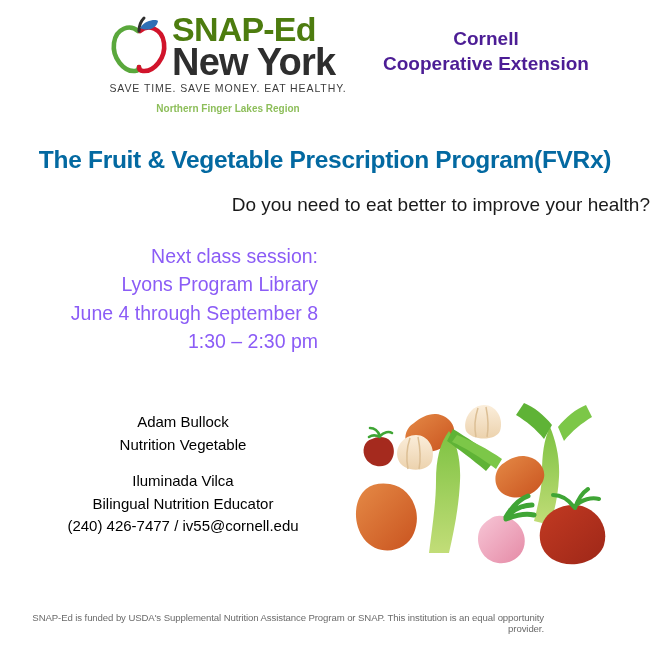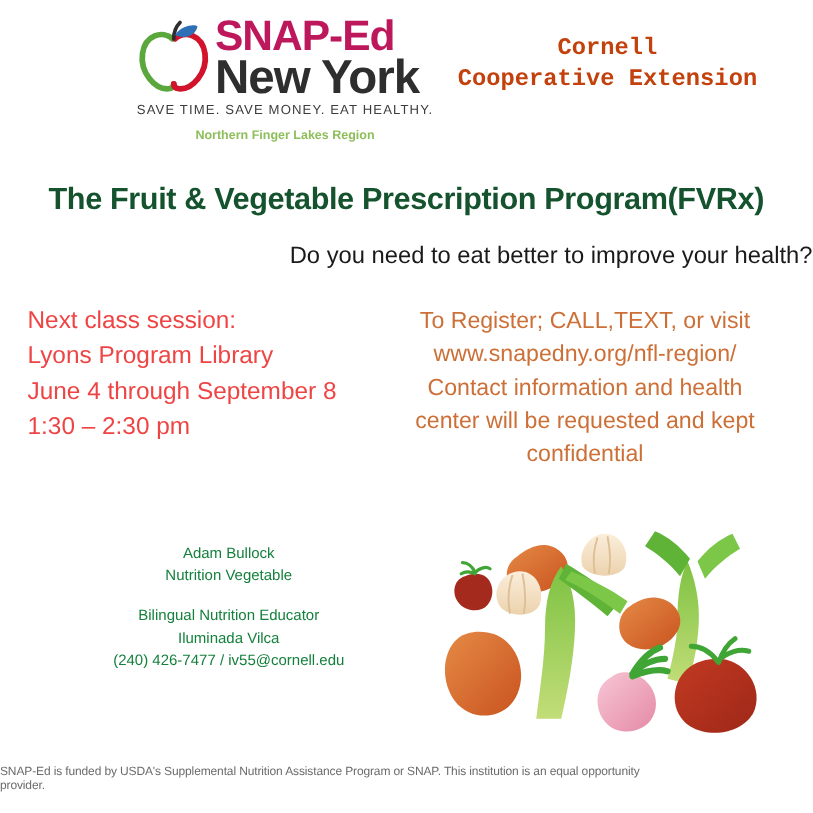--- a/index.html
+++ b/index.html
@@ -43,21 +43,21 @@
   }
 
   #wordmark {
     padding-top: 2px;
     line-height: 0.92;
   }
 
   #wordmark-snaped {
     font-size: 34px;
     font-weight: bold;
-    color: #be185d;
+    color: #4d7c0f;
     letter-spacing: -0.8px;
     display: block;
     white-space: nowrap;
   }
 
   #wordmark-newyork {
     font-size: 38px;
     font-weight: bold;
     color: #2e2e2e;
     letter-spacing: -0.8px;
@@ -85,32 +85,31 @@
   }
 
   #cornell-block {
     position: absolute;
     left: 355px;
     top: 26px;
     width: 262px;
     text-align: center;
     font-size: 19px;
     font-weight: bold;
-    color: #c2410c;
+    color: #4c1d95;
     line-height: 1.32;
-    font-family: Liberation Mono, monospace;
   }
   #cornell-block span { display: block; }
 
   
   #program-title {
     text-align: center;
     font-size: 24.5px;
     font-weight: bold;
-    color: #14532d;
+    color: #0369a1;
     letter-spacing: -0.3px;
     margin-top: 14px;
     white-space: nowrap;
   }
 
   #subtitle {
     text-align: right;
     font-size: 19px;
     color: #1a1a1a;
     margin-top: 20px;
@@ -119,23 +118,23 @@
   
   #columns {
     display: flex;
     margin-top: 26px;
     padding: 0 22px;
     align-items: flex-start;
   }
 
   #col-left {
     width: 296px;
-    text-align: left;
+    text-align: right;
     font-size: 19.5px;
-    color: #ef4444;
+    color: #8b5cf6;
     line-height: 1.45;
   }
   #col-left span { display: block; }
 
   #col-right {
     width: 300px;
     text-align: center;
     font-size: 18.5px;
     color: #cc7038;
     line-height: 1.45;
@@ -147,41 +146,41 @@
   #bottom {
     display: flex;
     margin-top: 46px;
     padding: 0 14px;
     align-items: flex-start;
   }
 
   #contacts {
     width: 338px;
     text-align: center;
-    font-size: 12px;
-    color: #15803d;
+    font-size: 15px;
+    color: #000000;
     line-height: 1.5;
     padding-top: 10px;
   }
   .contact-card { margin-bottom: 14px; }
   .contact-card span { display: block; }
 
   #produce-art {
     width: 280px;
     margin-left: 2px;
   }
   #produce-art svg { display: block; width: 280px; height: 175px; }
 
   
   #footer {
     position: absolute;
     left: 0;
     bottom: 16px;
     width: 544px;
-    text-align: left;
+    text-align: right;
     font-size: 9.6px;
     color: #6b6b6b;
     letter-spacing: -0.1px;
   }
 </style>
 </head>
 <body>
 
 <div id="header">
 
@@ -223,39 +222,32 @@
 
 <div id="columns">
 
   <div id="col-left">
     <span>Next class session:</span>
     <span>Lyons Program Library</span>
     <span>June 4 through September 8</span>
     <span>1:30 – 2:30 pm</span>
   </div>
 
-  <div id="col-right">
-    <span>To Register; CALL,TEXT, or visit</span>
-    <span>www.snapedny.org/nfl-region/</span>
-    <span>Contact information and health</span>
-    <span>center will be requested and kept</span>
-    <span>confidential</span>
-  </div>
 </div>
 
 <div id="bottom">
 
   <div id="contacts">
     <div class="contact-card">
       <span>Adam Bullock</span>
       <span>Nutrition Vegetable</span>
     </div>
     <div class="contact-card">
+      <span>Iluminada Vilca</span>
       <span>Bilingual Nutrition Educator</span>
-      <span>Iluminada Vilca</span>
       <span>(240) 426-7477 / iv55@cornell.edu</span>
     </div>
   </div>
 
   <div id="produce-art">
     <svg viewBox="0 0 280 175" aria-hidden="true">
       <defs>
         <linearGradient id="gPotato" x1="0" y1="0" x2="1" y2="1">
           <stop offset="0%" stop-color="#e58a46"></stop>
           <stop offset="100%" stop-color="#c9531f"></stop>

